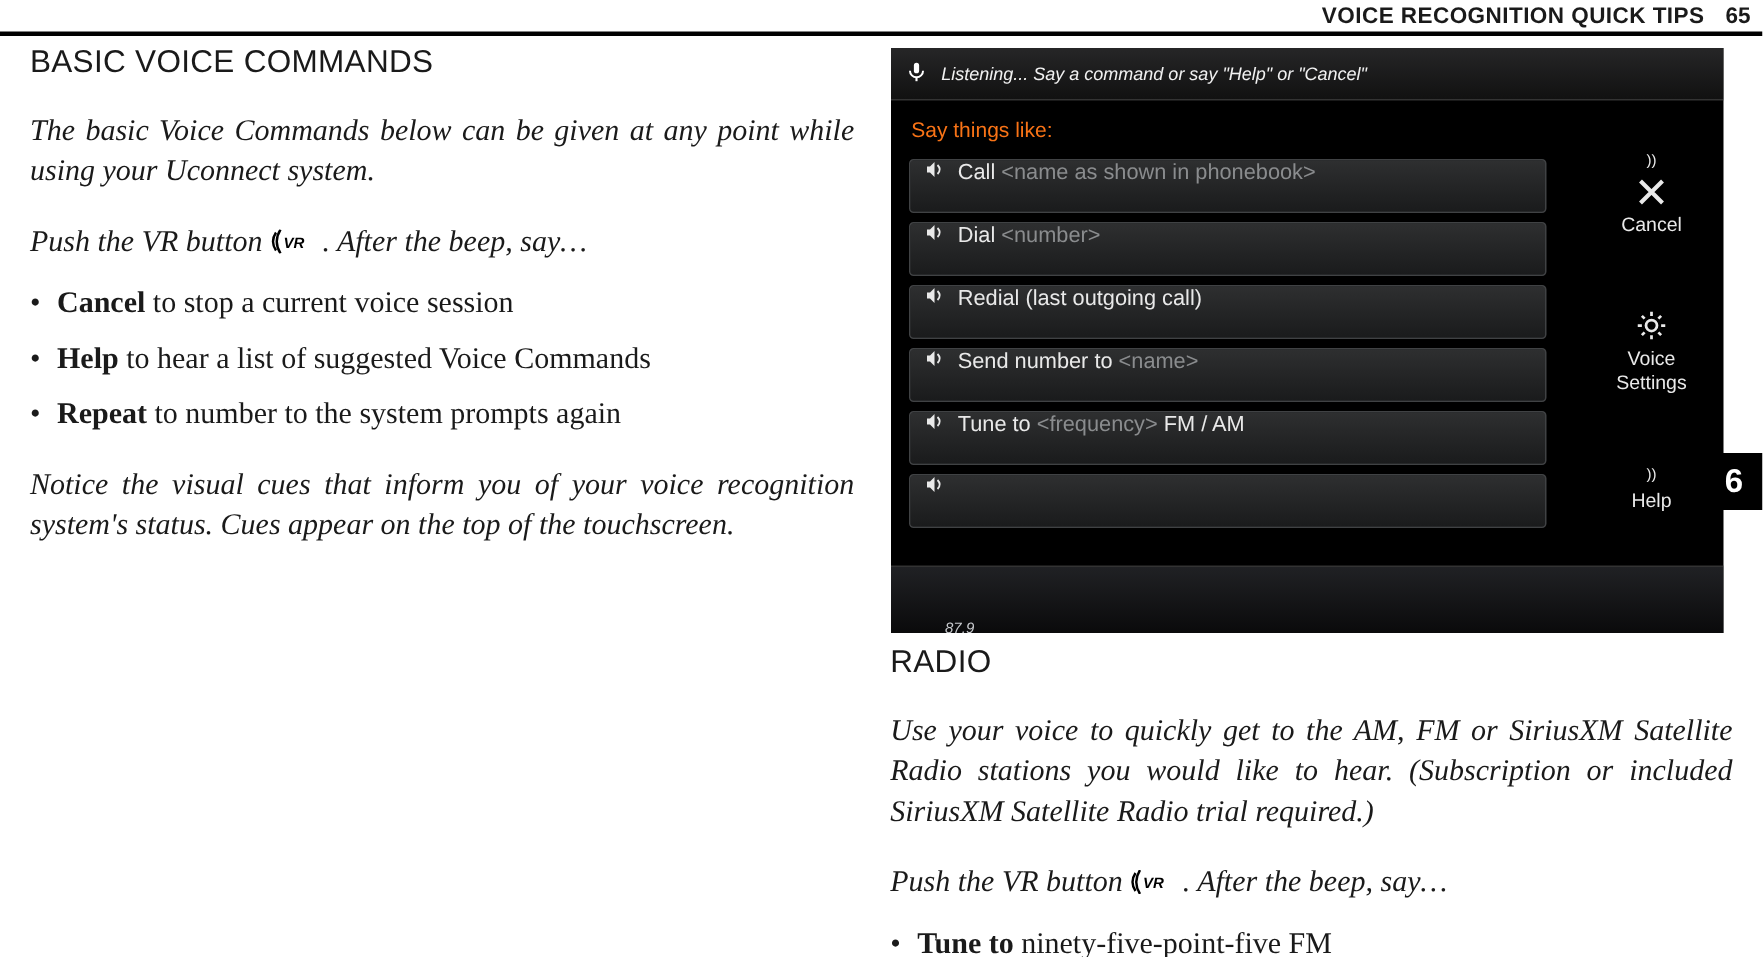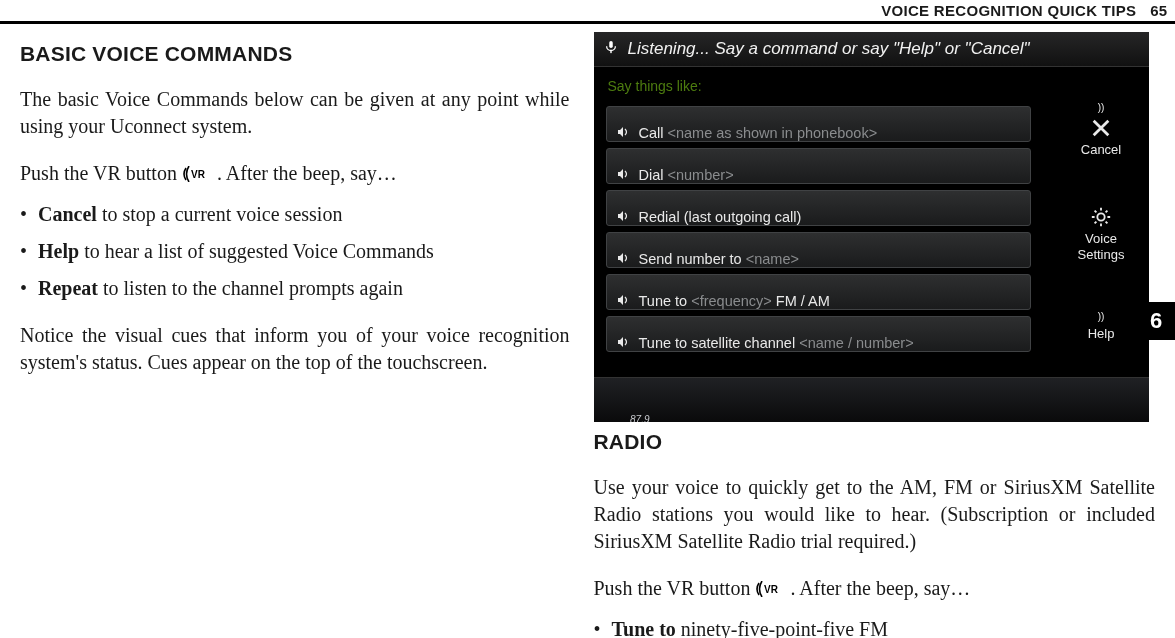--- a/index.html
+++ b/index.html
@@ -63,29 +63,30 @@
   }
   .col-left {
     padding-right: 18px;
   }
   .col-right {
     padding-left: 6px;
     position: relative;
   }
   h2.section {
     font-family: Arial, Helvetica, sans-serif;
-    font-weight: 700;
+    font-weight: 400;
     font-size: 21px;
-    margin: 12px 0 8px 0;
+    margin: 0 0 8px 0;
     letter-spacing: 0.2px;
   }
   p.body {
     font-size: 20px;
     line-height: 1.35;
     margin: 20px 0 12px 0;
+    font-style: italic;
   }
   .justify {
     text-align: justify;
   }
   ul.bullets {
     list-style: none;
     padding: 0;
     margin: 0 0 8px 0;
   }
   ul.bullets li {
@@ -125,48 +126,48 @@
     overflow: hidden;
     margin-top: 2px;
   }
   .ss-topbar {
     height: 34px;
     background: linear-gradient(#262627, #111);
     border-bottom: 1px solid #333;
     display: flex;
     align-items: center;
     padding: 0 10px;
-    font-size: 17px;
+    font-size: 12px;
     gap: 10px;
     font-style: italic;
     color:#f1f1f1;
   }
   .ss-mic svg { width: 14px; height: 14px; fill: #fff; }
   .ss-left {
     position: absolute;
     top: 34px;
     left: 0;
     width: 445px;
     bottom: 44px;
     padding: 6px 8px 0 12px;
     box-sizing: border-box;
   }
   .ss-say {
     font-size: 14px;
     padding: 6px 0 6px 2px;
-    color: #4d7c0f;
+    color: #f97316;
   }
   .ss-item {
     background: linear-gradient(#2e2f30, #1a1b1c);
     border: 1px solid #404244;
     border-radius: 3px;
     height: 34px;
     margin: 6px 0;
     display: flex;
-    align-items: flex-end;
+    align-items: flex-start;
     padding: 0 10px;
     font-size: 14.5px;
     color: #e9e9e9;
     gap: 10px;
   }
   .ss-item .dim { color: #8a8c8e; }
   .ss-vbar svg { width: 12px; height: 12px; fill: #e9e9e9; }
   .ss-right {
     position: absolute;
     top: 34px;
@@ -259,21 +260,21 @@
               <path d="M4 2 Q0 8 4 14 M7 0 Q2 8 7 16" stroke="#000" stroke-width="1.6" fill="none"></path>
               <text x="9" y="12" font-family="Arial" font-size="10" font-weight="700">VR</text>
             </svg>
         </span>
         <span>. After the beep, say…</span>
       </p>
 
       <ul class="bullets">
         <li><span class="bold">Cancel</span><span> to stop a current voice session</span></li>
         <li><span class="bold">Help</span><span> to hear a list of suggested Voice Commands</span></li>
-        <li><span class="bold">Repeat</span><span> to listen to the channel prompts again</span></li>
+        <li><span class="bold">Repeat</span><span> to number to the system prompts again</span></li>
       </ul>
 
       <p class="body justify">Notice the visual cues that inform you of your voice recognition system's status. Cues appear on the top of the touchscreen.</p>
     </div>
 
     <div class="col col-right">
 
       <div class="screenshot">
 
         <div class="ss-topbar">
@@ -323,21 +324,20 @@
                   <path d="M1 4h2l3-3v10l-3-3H1z"></path>
                   <path d="M8 3q3 3 0 6" stroke="#e9e9e9" stroke-width="1.2" fill="none"></path>
                 </svg></span>
             <span><span>Tune to </span><span class="dim">&lt;frequency&gt;</span><span> FM / AM</span></span>
           </div>
           <div class="ss-item">
             <span class="ss-vbar"><svg viewBox="0 0 12 12">
                   <path d="M1 4h2l3-3v10l-3-3H1z"></path>
                   <path d="M8 3q3 3 0 6" stroke="#e9e9e9" stroke-width="1.2" fill="none"></path>
                 </svg></span>
-            <span><span>Tune to satellite channel </span><span class="dim">&lt;name / number&gt;</span></span>
           </div>
         </div>
 
         <div class="ss-right">
           <div class="ss-btn">
             <span style="font-size:10px;">))</span>
             <svg viewBox="0 0 24 24">
                 <path d="M4 4l16 16M20 4L4 20" stroke="#e9e9e9" stroke-width="3" fill="none"></path>
               </svg>
             <span>Cancel</span>

